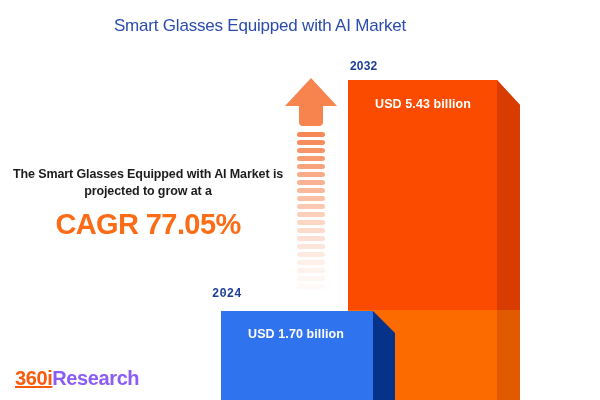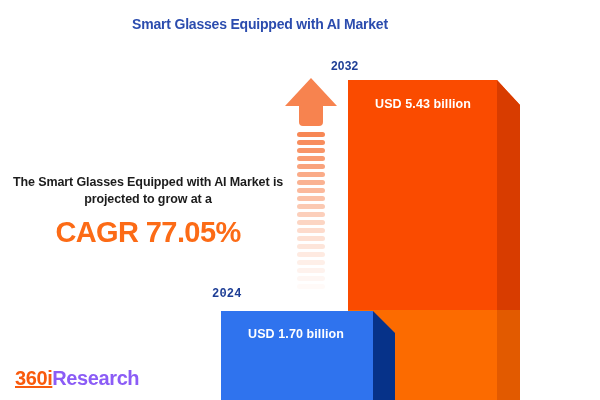--- a/index.html
+++ b/index.html
@@ -20,35 +20,35 @@
     background: #ffffff;
   }
 
   
   #chart-title {
     position: absolute;
     left: 0;
     top: 16px;
     width: 520px;
     text-align: center;
-    font-size: 14px;
-    font-weight: bold;
+    font-size: 17px;
+    font-weight: normal;
     color: #2b4cae;
     letter-spacing: -0.2px;
   }
 
   
   .year-label {
     position: absolute;
     font-size: 12px;
     font-weight: bold;
     color: #1f3f96;
     letter-spacing: 0.2px;
   }
-  #year-2032-label { left: 331px; top: 59px; }
+  #year-2032-label { left: 350px; top: 59px; }
   #year-2024-label { left: 212px; top: 287px; font-family: Liberation Mono, monospace; }
 
   
   #growth-arrow {
     position: absolute;
     left: 283px;
     top: 76px;
     width: 56px;
     height: 220px;
   }
@@ -79,21 +79,20 @@
     top: 166px;
     width: 280px;
     text-align: center;
   }
   #cagr-lead {
     font-size: 12.5px;
     font-weight: bold;
     color: #1c1c1c;
     line-height: 17px;
     letter-spacing: -0.1px;
-    margin-top: 8px;
   }
   #cagr-value {
     margin-top: 8px;
     font-size: 29px;
     font-weight: bold;
     color: #fc6b16;
     letter-spacing: -0.6px;
   }
 
   

